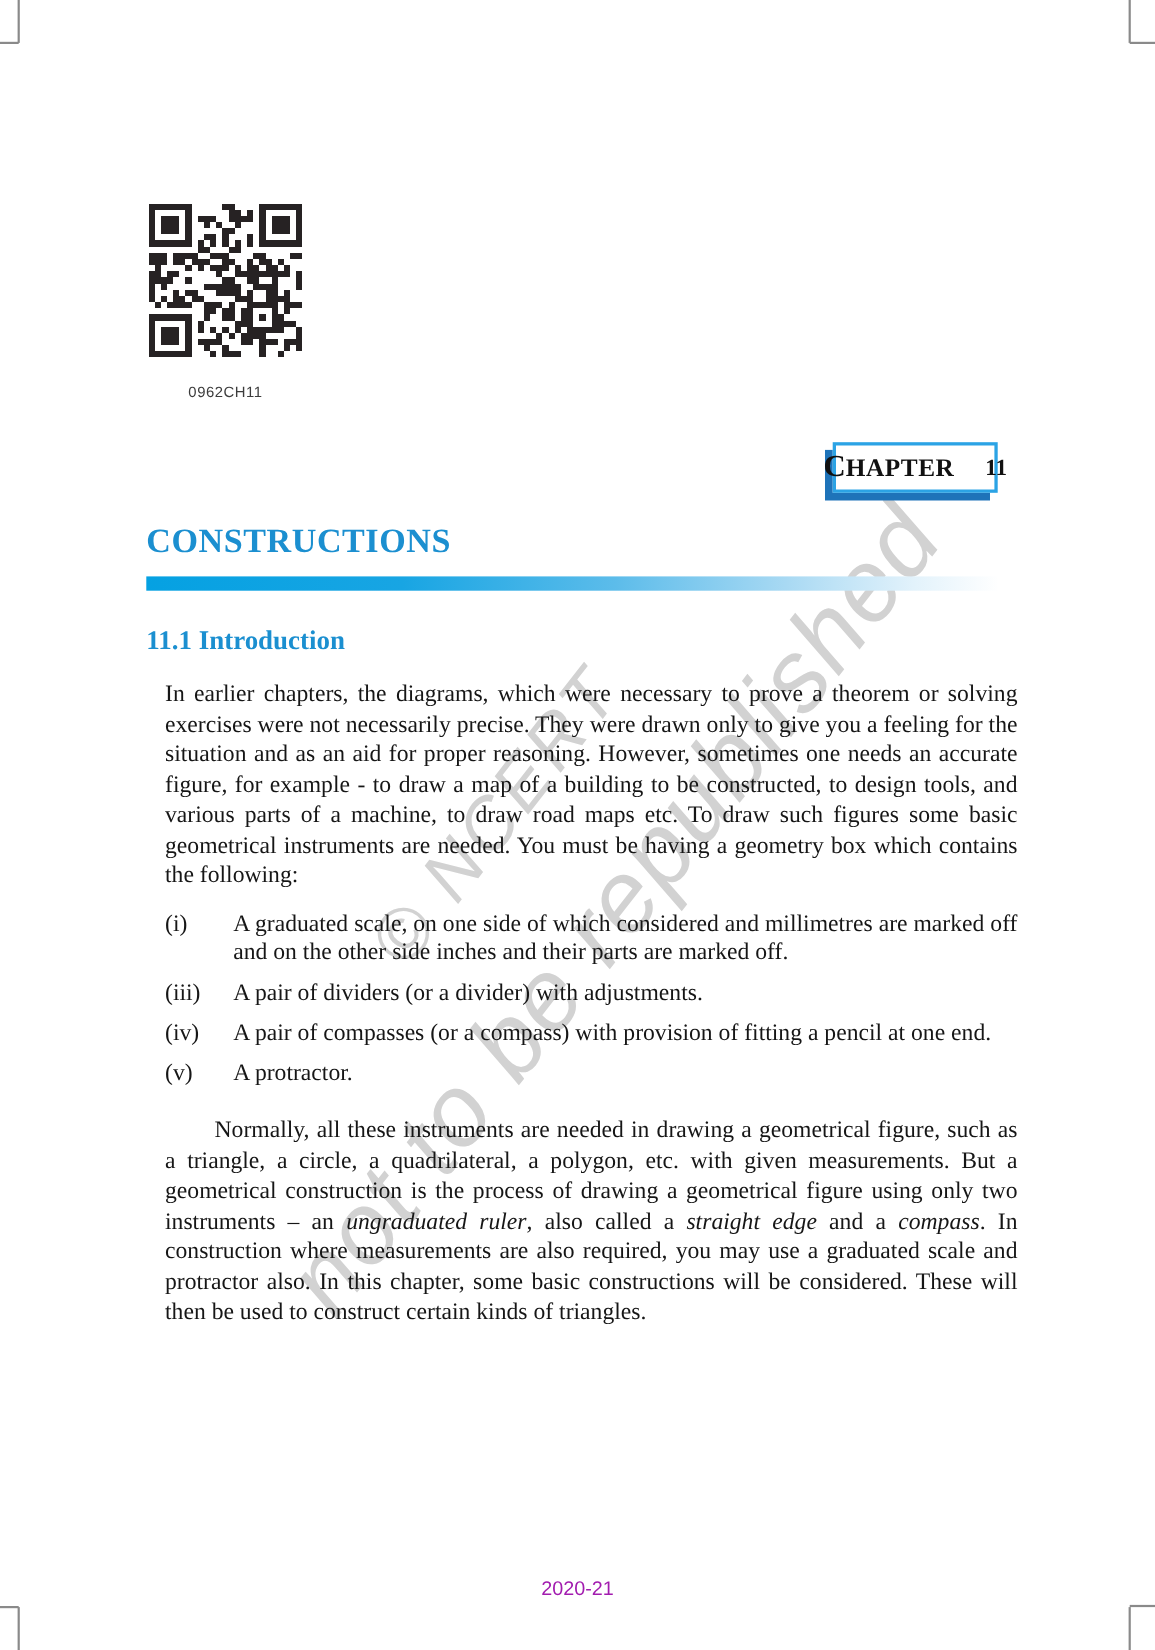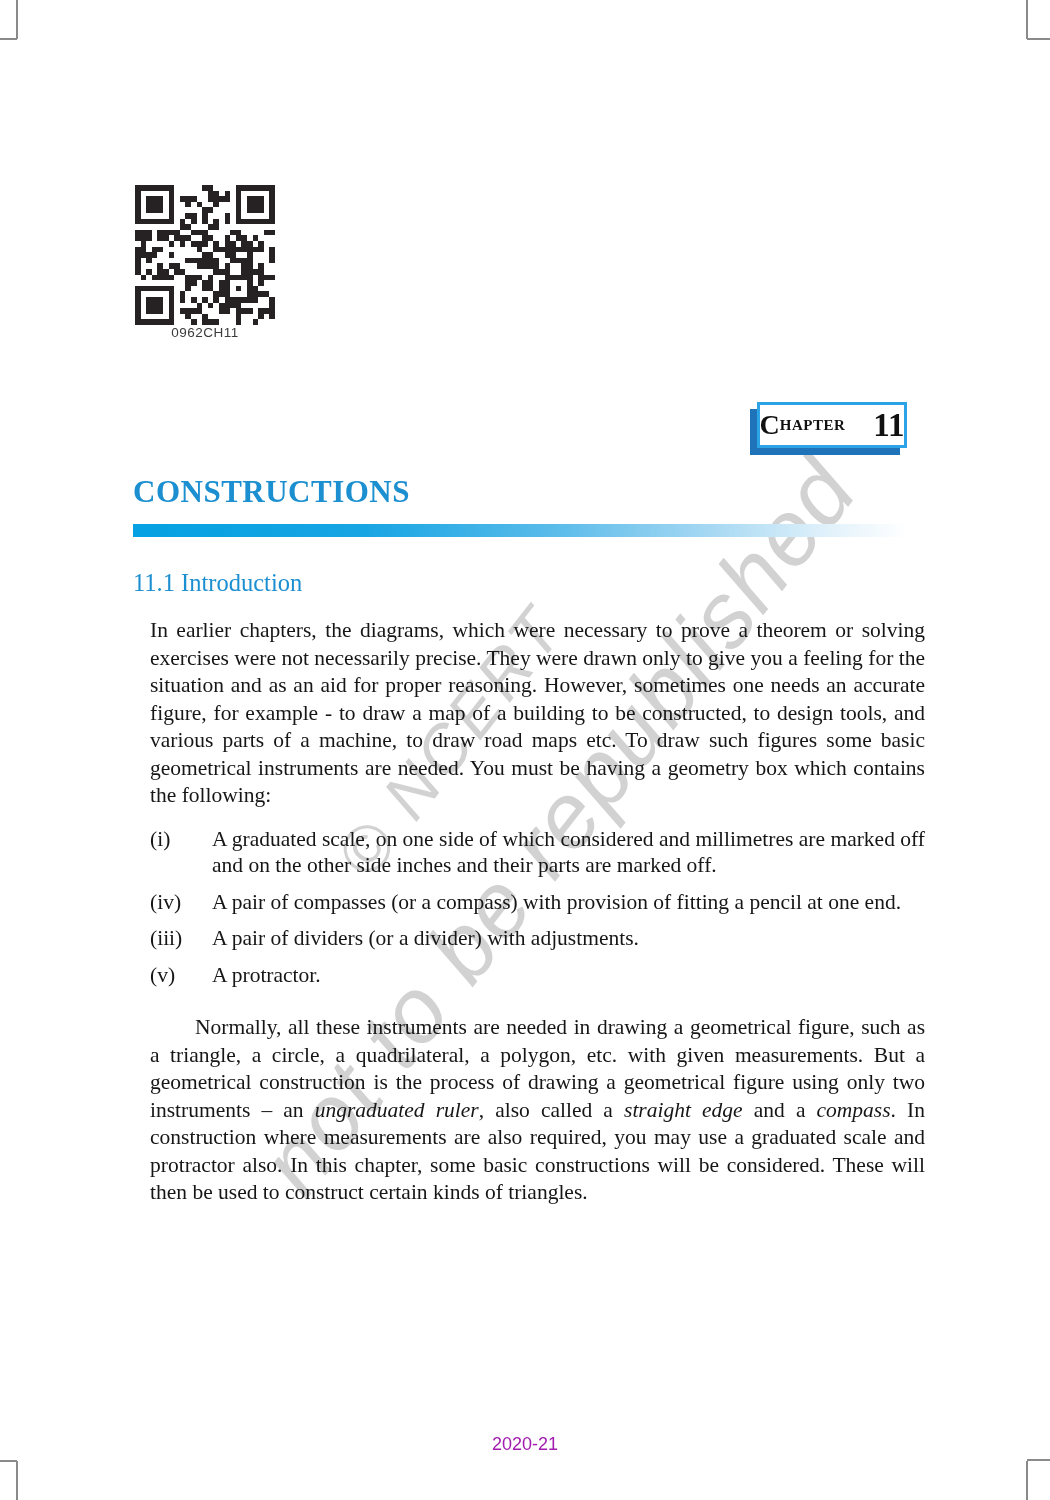--- a/index.html
+++ b/index.html
@@ -16,47 +16,47 @@
     color:var(--watermark-gray,#d2d2d2);
     font-family:"Liberation Sans", sans-serif;font-style:italic;
     text-align:center;white-space:nowrap;z-index:0;user-select:none;
   }
   .wm-line1{font-size:66px;line-height:1;margin-bottom:58px;letter-spacing:4px;}
   .wm-line2{font-size:92px;line-height:1;letter-spacing:2px;}
   
   .qr-block{position:absolute;left:135px;top:185px;width:140px;z-index:1;}
   .qr-block svg{display:block;width:140px;height:140px;}
   .qr-label{
-    margin-top:0;text-align:center;font-family:"Liberation Sans", sans-serif;
+    margin-top:24px;text-align:center;font-family:"Liberation Sans", sans-serif;
     font-size:13.5px;color:#3c3c3c;letter-spacing:0.5px;
   }
   
   .chapter-badge{
     position:absolute;left:757px;top:402px;width:150px;height:46px;
     background:#ffffff;border:3px solid var(--badge-border,#2ba3e5);
     box-shadow:-7px 7px 0 0 var(--badge-shadow,#1e73b9);
     display:flex;align-items:center;justify-content:center;
     font-weight:bold;color:#111;z-index:1;box-sizing:border-box;
   }
   .badge-big{font-size:28px;line-height:1;}
-  .badge-small{font-size:15px;line-height:1;letter-spacing:0.5px;text-align:center;}
-  .badge-num{font-size:33px;line-height:1;margin-left:28px;}
+  .badge-small{font-size:23px;line-height:1;letter-spacing:0.5px;text-align:center;}
+  .badge-num{font-size:21px;line-height:1;margin-left:28px;}
   
   .page-title{
     position:absolute;left:133px;top:476px;z-index:1;
     font-size:31px;font-weight:bold;color:var(--accent-blue,#1b8fd0);
     letter-spacing:0.5px;line-height:1;
   }
   .title-bar{
     position:absolute;left:133px;top:524px;width:775px;height:13px;z-index:1;
     background:linear-gradient(90deg,var(--bar-gradient-start,#05a1e2) 0%,#18a5e3 30%,#5cbcea 55%,#a8d9f3 75%,#e2f2fb 90%,#ffffff 100%);
   }
   .section-heading{
     position:absolute;left:133px;top:571px;z-index:1;
-    font-size:24.5px;font-weight:normal;color:var(--accent-blue,#1b8fd0);line-height:1;
+    font-size:24.5px;font-weight:bold;color:var(--accent-blue,#1b8fd0);line-height:1;
   }
   
   .body-copy{position:absolute;left:133px;top:617px;width:775px;z-index:1;font-size:21.5px;margin-left:17px;}
   .para{margin:0;text-align:justify;line-height:27.5px;}
   .list-item{display:flex;margin-top:10px;line-height:26.5px;}
   .list-item.first{margin-top:16px;}
   .list-marker{width:62px;flex:none;}
   .list-text{flex:1;text-align:justify;}
   .closing{margin:26px 0 0;text-indent:45px;}
   .closing em{font-style:italic;}
@@ -416,26 +416,26 @@
 <div class="section-heading">11.1 Introduction</div>
 
 <div class="body-copy">
   <p class="para">In earlier chapters, the diagrams, which were necessary to prove a theorem or solving exercises were not necessarily precise. They were drawn only to give you a feeling for the situation and as an aid for proper reasoning. However, sometimes one needs an accurate figure, for example - to draw a map of a building to be constructed, to design tools, and various parts of a machine, to draw road maps etc. To draw such figures some basic geometrical instruments are needed. You must be having a geometry box which contains the following:</p>
 
   <div class="list-item first">
     <span class="list-marker">(i)</span>
     <span class="list-text">A graduated scale, on one side of which considered and millimetres are marked off and on the other side inches and their parts are marked off.</span>
   </div>
   <div class="list-item">
+    <span class="list-marker">(iii)</span>
+    <span class="list-text">A pair of dividers (or a divider) with adjustments.</span>
+  </div>
+  <div class="list-item">
     <span class="list-marker">(iv)</span>
     <span class="list-text">A pair of compasses (or a compass) with provision of fitting a pencil at one end.</span>
-  </div>
-  <div class="list-item">
-    <span class="list-marker">(iii)</span>
-    <span class="list-text">A pair of dividers (or a divider) with adjustments.</span>
   </div>
   <div class="list-item">
     <span class="list-marker">(v)</span>
     <span class="list-text">A protractor.</span>
   </div>
 
   <p class="para closing"><span>Normally, all these instruments are needed in drawing a geometrical figure, such as a triangle, a circle, a quadrilateral, a polygon, etc. with given measurements. But a geometrical construction is the process of drawing a geometrical figure using only two instruments – an </span><em>ungraduated ruler</em><span>, also called a </span><em>straight edge</em><span> and a </span><em>compass</em><span>. In construction where measurements are also required, you may use a graduated scale and protractor also. In this chapter, some basic constructions will be considered. These will then be used to construct certain kinds of triangles.</span></p>
 </div>
 
 <div class="footer-year">2020-21</div>

